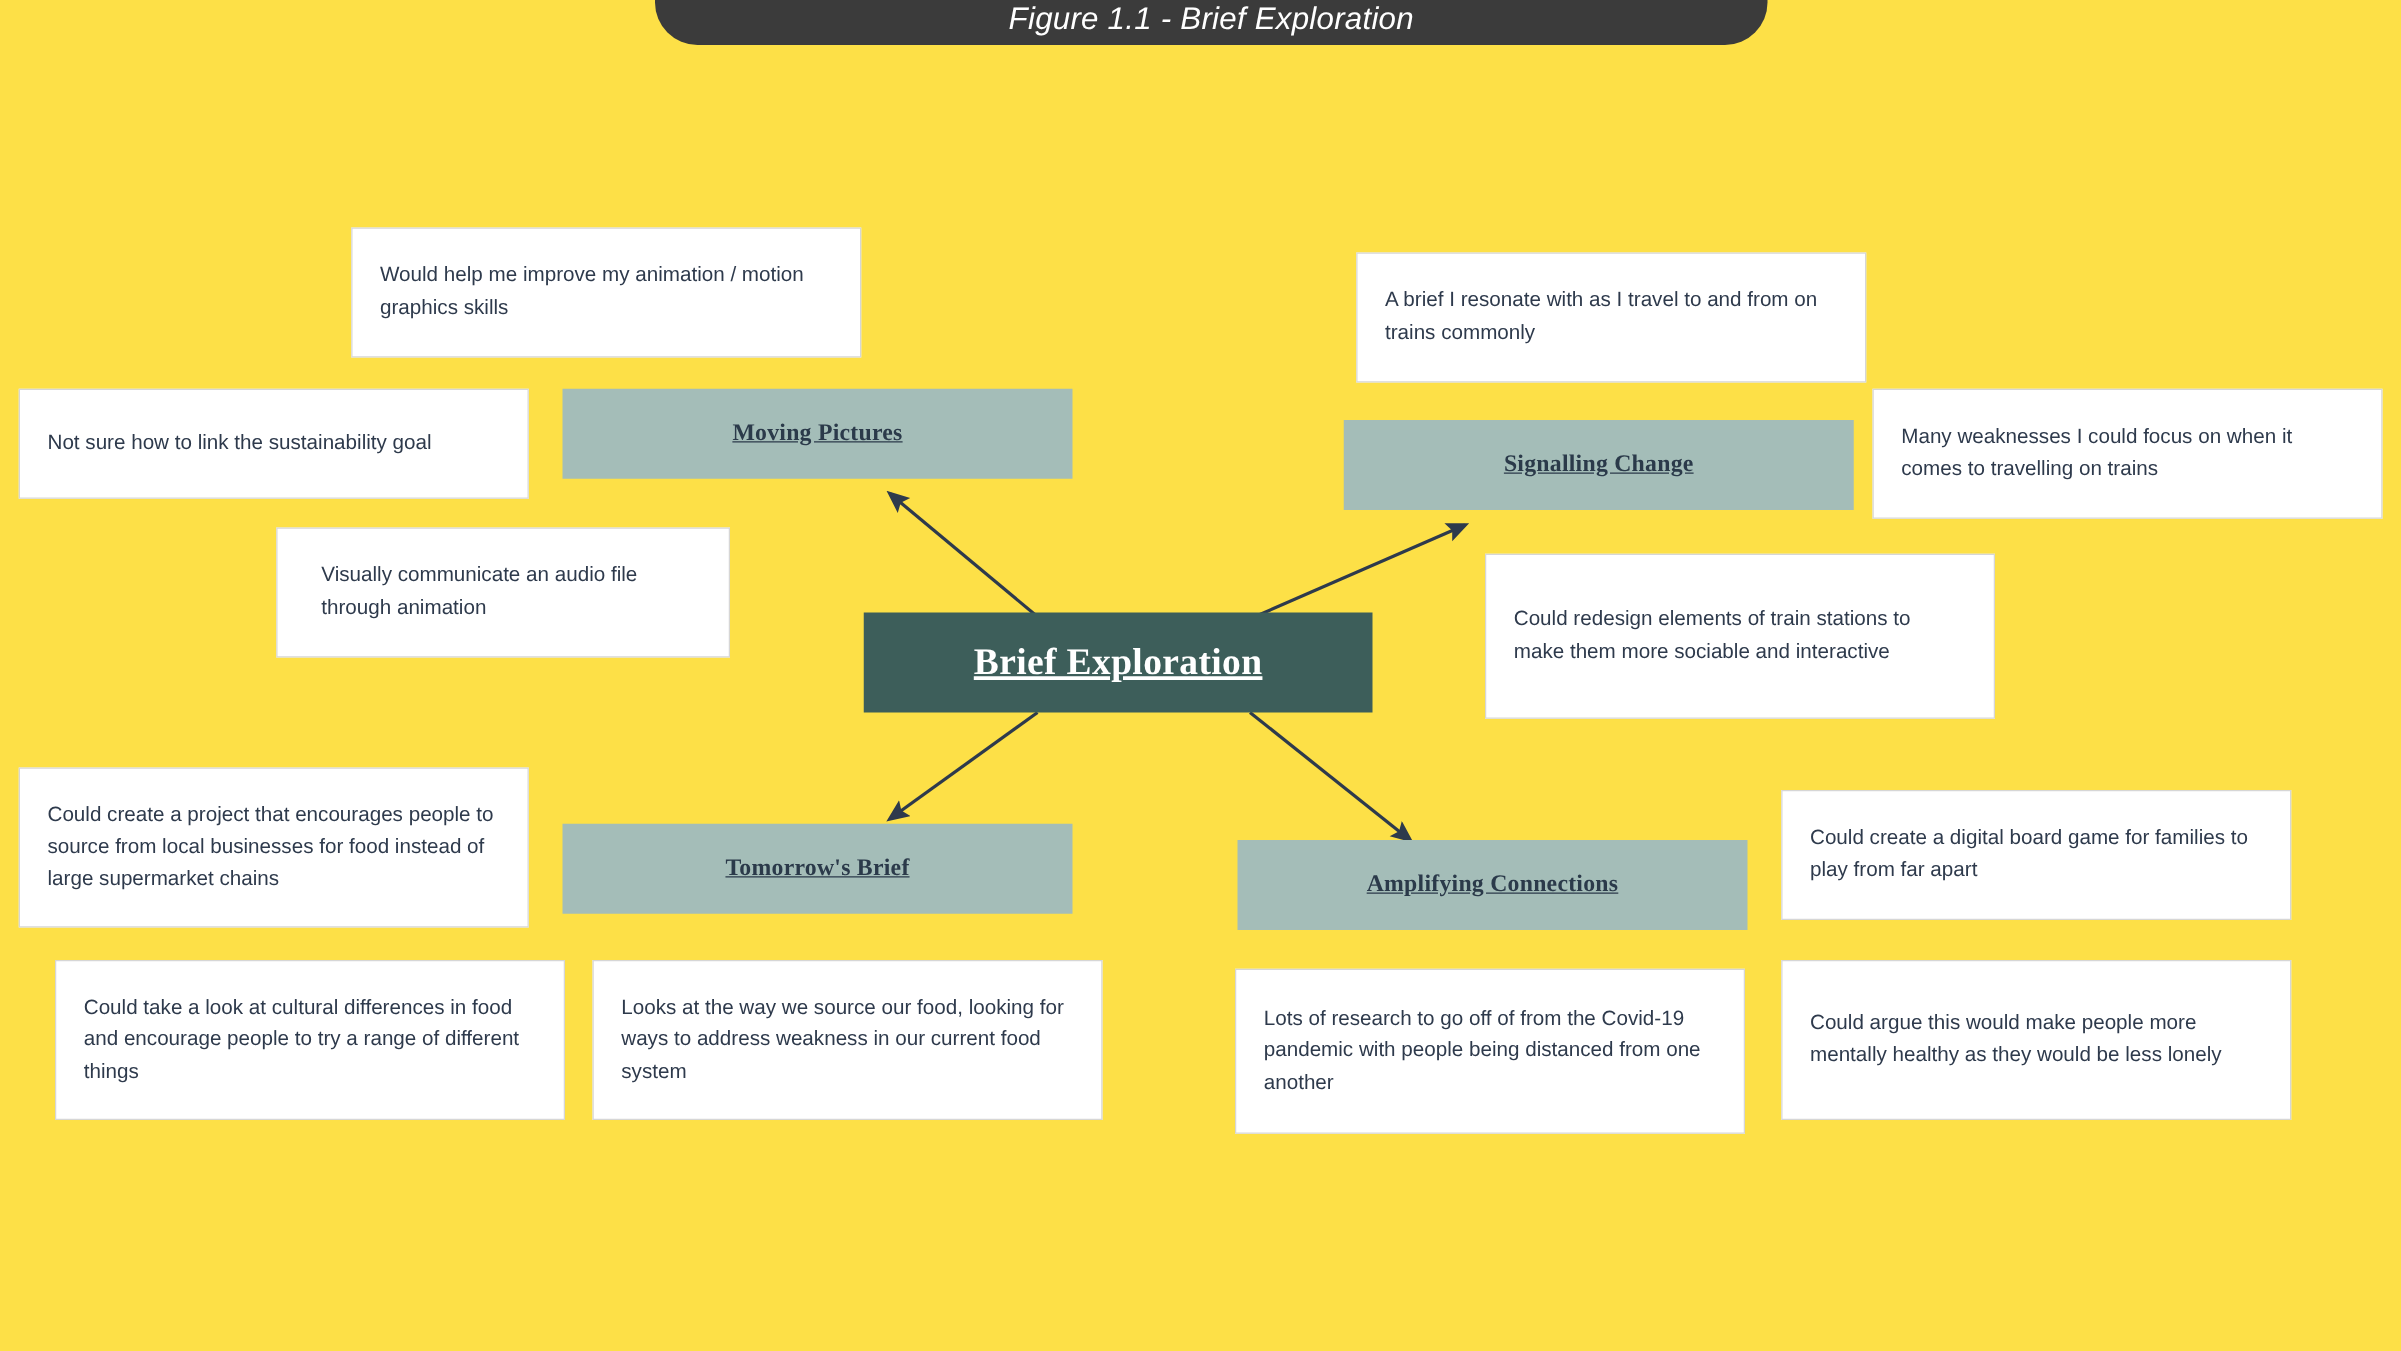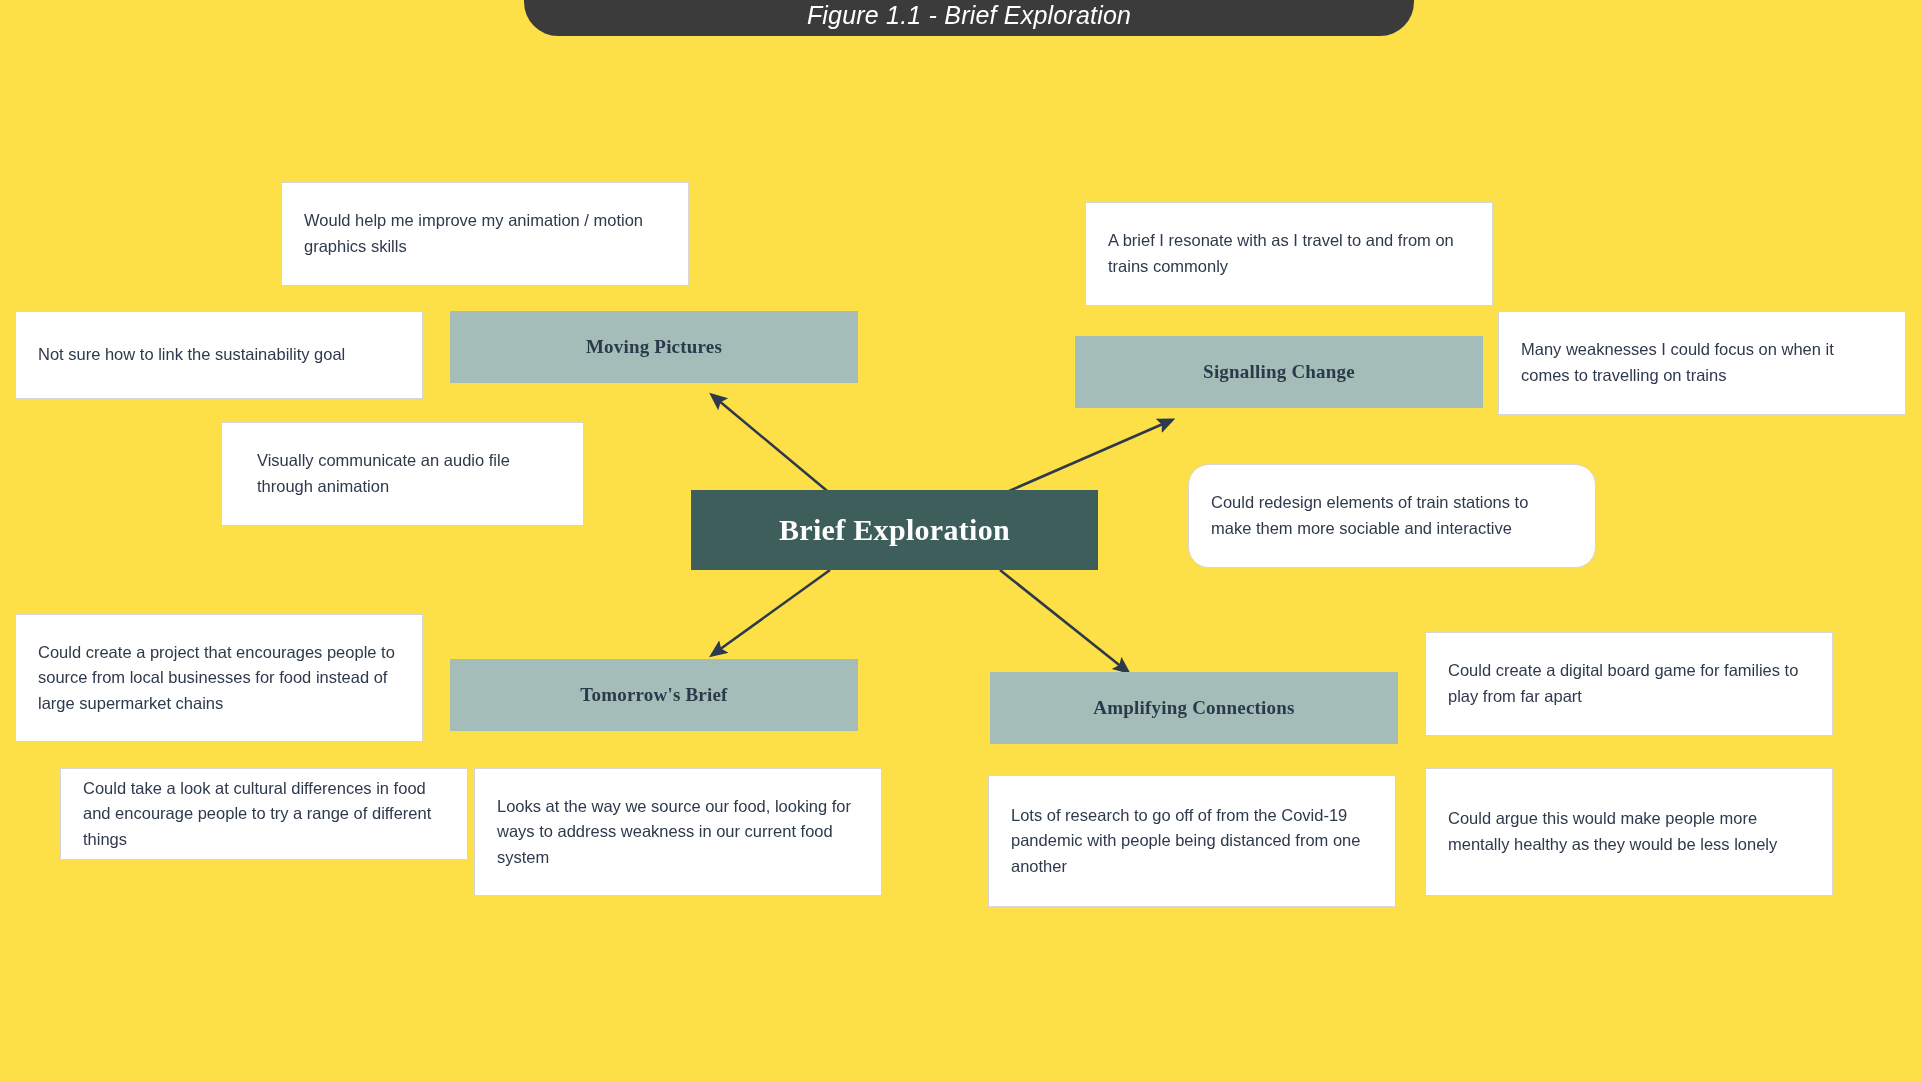--- a/index.html
+++ b/index.html
@@ -57,20 +57,21 @@
   
   .node {
     position: absolute;
     box-sizing: border-box;
     display: flex;
     align-items: center;
     justify-content: center;
     text-align: center;
     font-family: "Liberation Serif", serif;
     font-weight: bold;
+    text-decoration: underline;
   }
   .node-center {
     background: #3d5e5a;
     color: #ffffff;
     font-size: 30px;
     letter-spacing: 0.3px;
   }
   .node-branch {
     background: #a4bdb8;
     color: #2b3a4a;
@@ -152,29 +153,29 @@
   </div>
 
   <div class="note" style="left:1085px; top:202px; width:408px; height:104px;">
     <span>A brief I resonate with as I travel to and from on trains commonly</span>
   </div>
 
   <div class="note" style="left:1498px; top:311px; width:408px; height:104px;">
     <span>Many weaknesses I could focus on when it comes to travelling on trains</span>
   </div>
 
-  <div class="note" style="left:1188px; top:464px; width:408px; height:104px;border-radius:21px;">
+  <div class="note" style="left:1188px; top:443px; width:408px; height:132px;">
     <span>Could redesign elements of train stations to make them more sociable and interactive</span>
   </div>
 
   <div class="note" style="left:15px; top:614px; width:408px; height:128px;">
     <span>Could create a project that encourages people to source from local businesses for food instead of large supermarket chains</span>
   </div>
 
-  <div class="note" style="left:60px; top:768px; width:408px; height:92px;">
+  <div class="note" style="left:44px; top:768px; width:408px; height:128px;">
     <span>Could take a look at cultural differences in food and encourage people to try a range of different things</span>
   </div>
 
   <div class="note" style="left:474px; top:768px; width:408px; height:128px;">
     <span>Looks at the way we source our food, looking for ways to address weakness in our current food system</span>
   </div>
 
   <div class="note" style="left:988px; top:775px; width:408px; height:132px;">
     <span>Lots of research to go off of from the Covid-19 pandemic with people being distanced from one another</span>
   </div>

